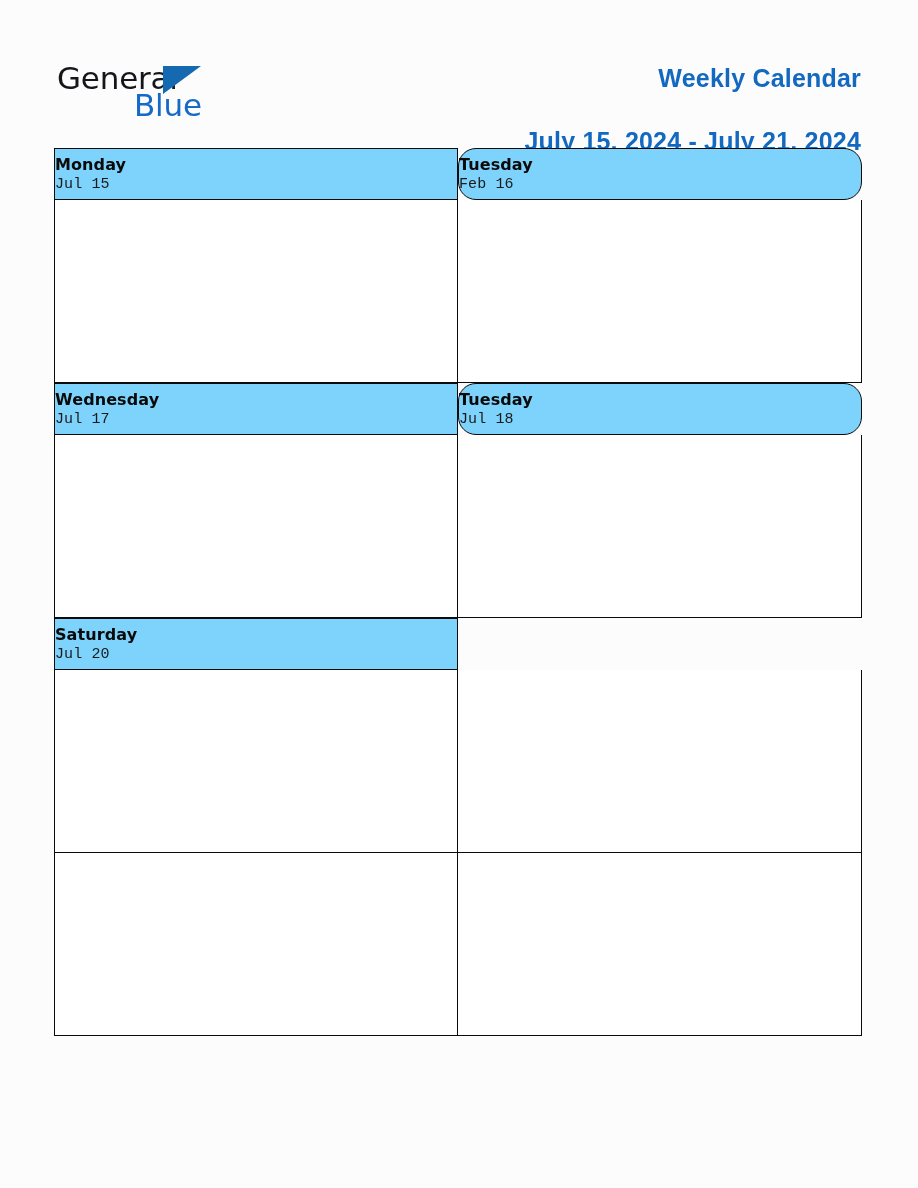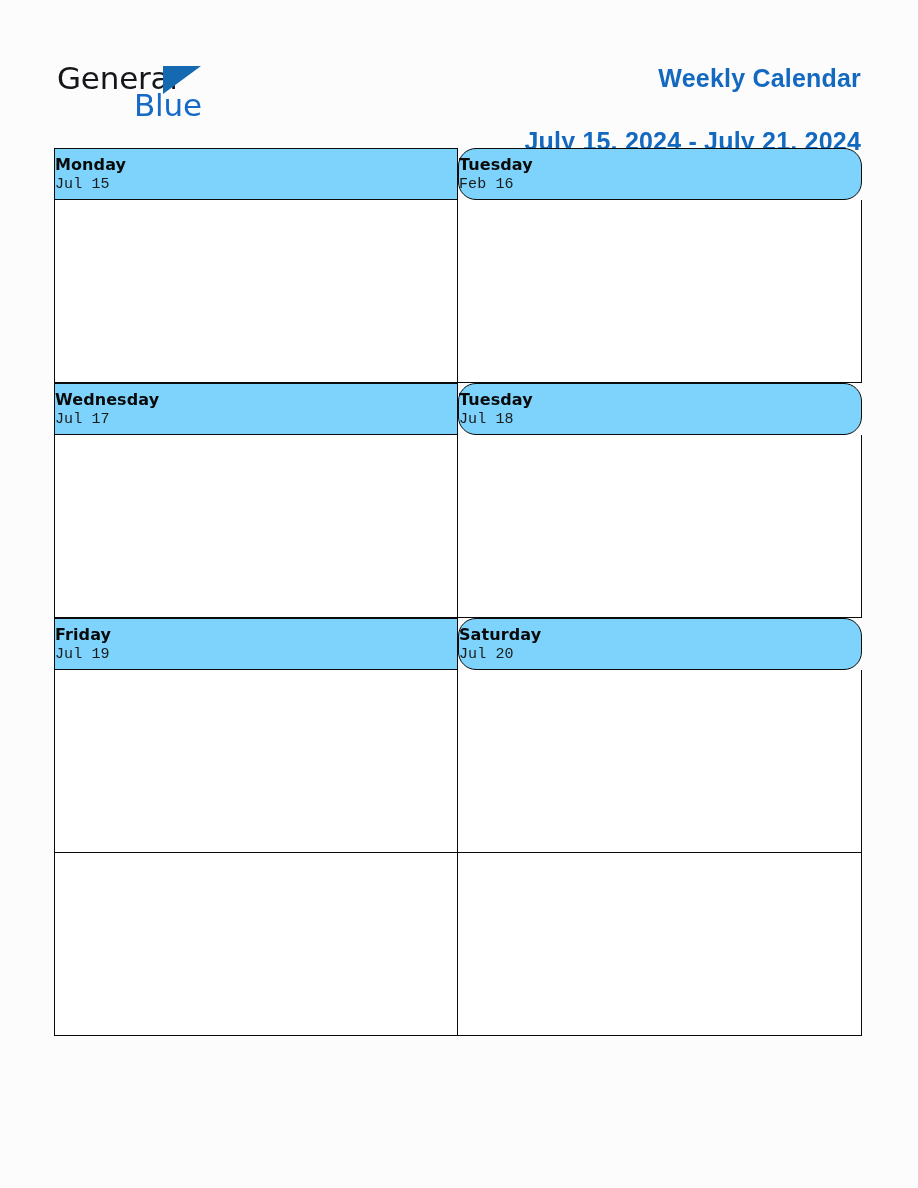--- a/index.html
+++ b/index.html
@@ -250,26 +250,20 @@
         <div class="day-body left"></div>
       </div>
       <div class="cal-cell">
         <div class="day-body right"></div>
       </div>
     </div>
 
     <div class="cal-row head-row">
       <div class="cal-cell">
         <div class="day-head">
-          <span class="day-name">Friday</span>
-          <span class="day-date">Jul 19</span>
-        </div>
-      </div>
-      <div class="cal-cell">
-        <div class="day-head">
           <span class="day-name">Saturday</span>
           <span class="day-date">Jul 20</span>
         </div>
       </div>
     </div>
     <div class="cal-row body-row">
       <div class="cal-cell">
         <div class="day-body left"></div>
       </div>
       <div class="cal-cell">

